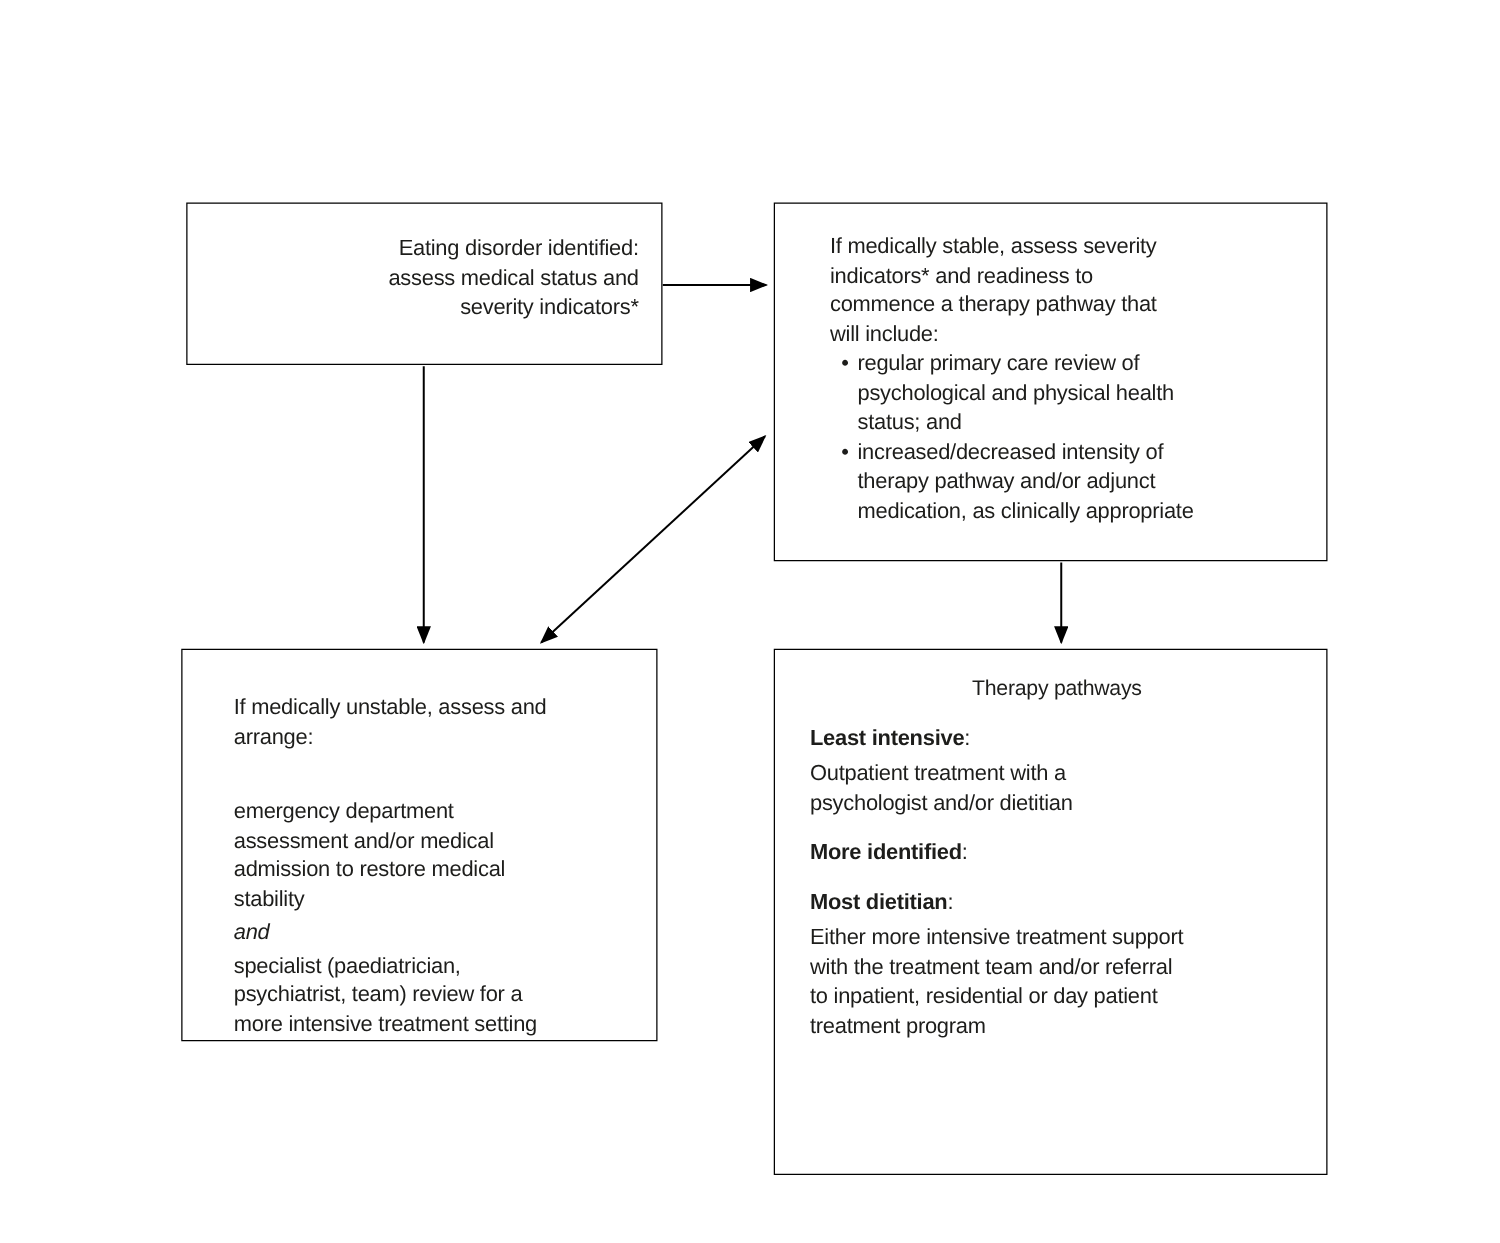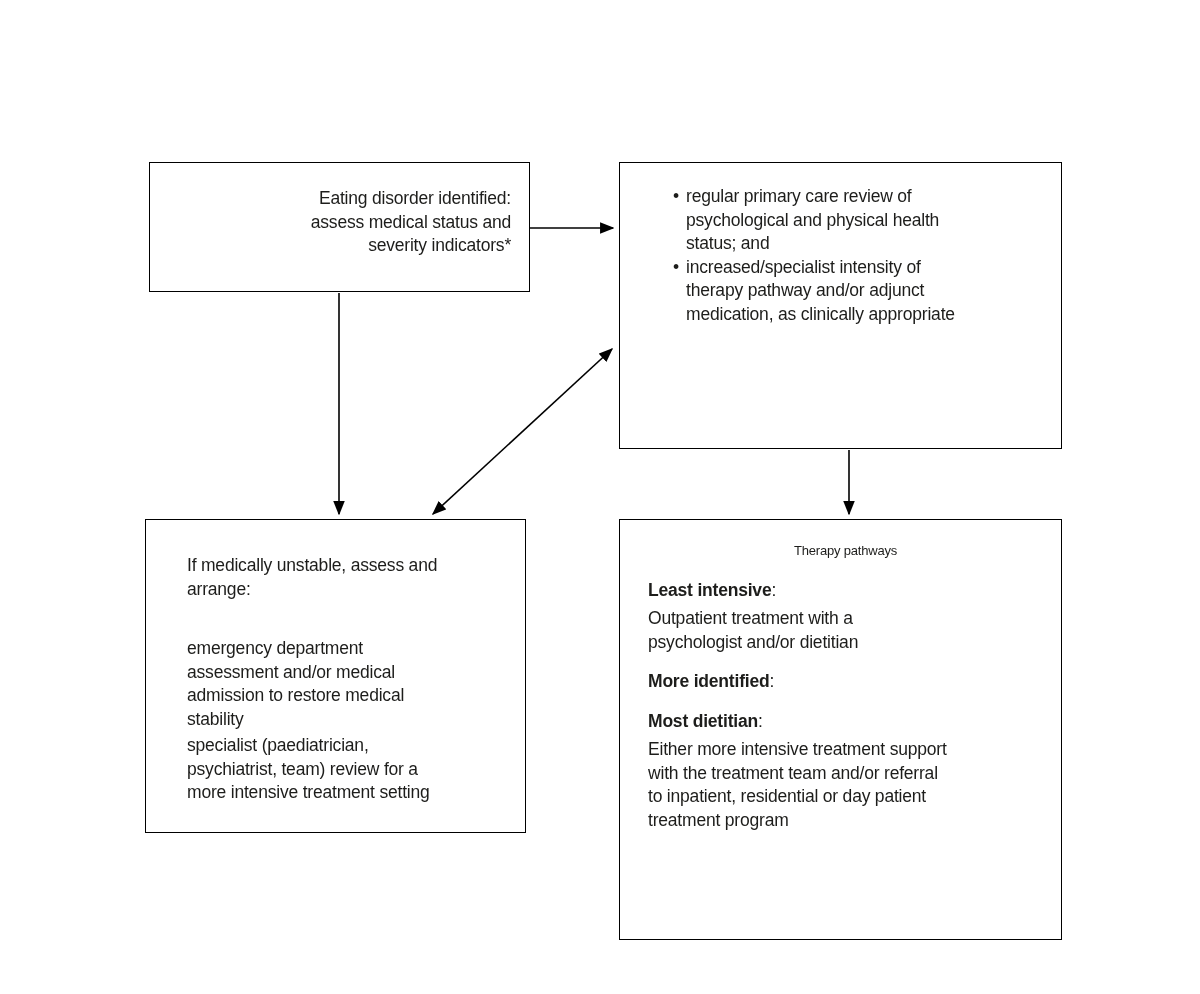--- a/index.html
+++ b/index.html
@@ -71,21 +71,21 @@
 
   
   .node-pathways {
     left: 619px; top: 519px;
     width: 443px; height: 421px;
     padding: 19px 18px 0 28px;
   }
   .node-pathways .pathways-title {
     text-align: center;
     font-weight: normal;
-    font-size: 13px;
+    font-size: 17px;
     margin-bottom: 11px;
   }
   .pathway-section { margin-bottom: 13px; margin-top: 16px; }
   .pathway-heading { margin-bottom: 5px; }
   .pathway-heading .hd { font-weight: bold; }
 </style>
 </head>
 <body>
 
 <div class="canvas">
@@ -102,43 +102,48 @@
     <line x1="849" y1="450" x2="849" y2="514" stroke="#000000" stroke-width="1.6" marker-end="url(#ah)"></line>
   </svg>
 
   <div class="node node-identified">
     <div class="multiline">Eating disorder identified:
 assess medical status and
 severity indicators*</div>
   </div>
 
   <div class="node node-stable">
+    <div class="multiline">If medically stable, assess severity
+indicators* and readiness to
+commence a therapy pathway that
+will include:</div>
     <ul class="bullet-list">
       <li class="bullet-item">
         <span class="bullet-glyph">•</span>
         <span class="bullet-text multiline">regular primary care review of
 psychological and physical health
 status; and</span>
       </li>
       <li class="bullet-item">
         <span class="bullet-glyph">•</span>
-        <span class="bullet-text multiline">increased/specialist intensity of
+        <span class="bullet-text multiline">increased/decreased intensity of
 therapy pathway and/or adjunct
 medication, as clinically appropriate</span>
       </li>
     </ul>
   </div>
 
   <div class="node node-unstable">
     <div class="para-intro multiline">If medically unstable, assess and
 arrange:</div>
     <div class="para-emergency multiline">emergency department
 assessment and/or medical
 admission to restore medical
 stability</div>
+    <div class="para-conjunction">and</div>
     <div class="multiline">specialist (paediatrician,
 psychiatrist, team) review for a
 more intensive treatment setting</div>
   </div>
 
   <div class="node node-pathways">
     <div class="pathways-title">Therapy pathways</div>
 
     <div class="pathway-section">
       <div class="pathway-heading">

